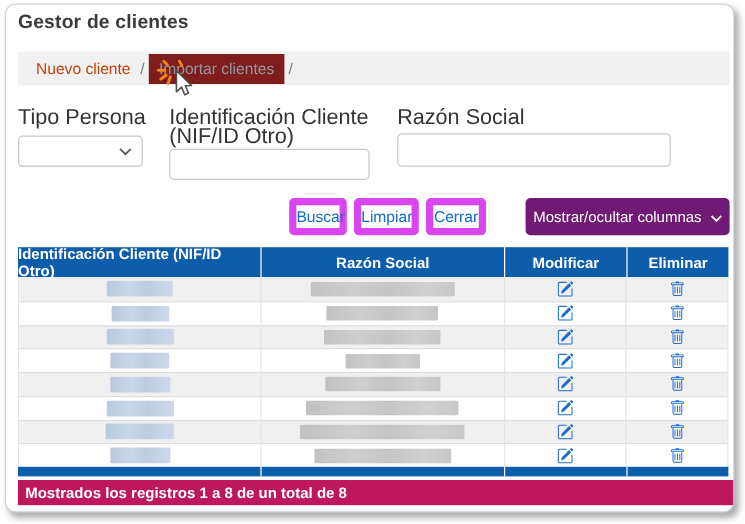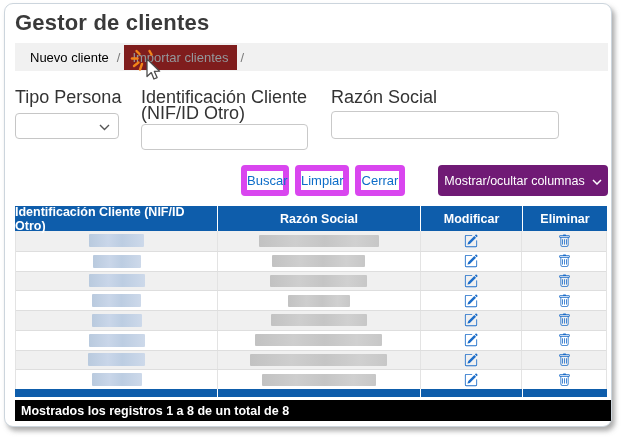--- a/index.html
+++ b/index.html
@@ -2,28 +2,28 @@
 <html><head>
 <meta charset="utf-8">
 <style>
   html,body{margin:0;padding:0;background:#fff;font-family:"Liberation Sans",sans-serif;}
   .stage{position:relative;width:621px;height:437px;background:#fff;overflow:hidden;}
   .card{position:absolute;left:4px;top:3px;width:606px;height:422px;background:#fff;
         border:1px solid #ccd5dd;border-radius:9px;
         box-shadow:3px 4px 5px rgba(105,105,105,.55);}
   .card *{box-sizing:border-box;}
 
-  .page-title{position:absolute;left:10px;top:6px;margin:0;font-size:22px;font-weight:600;
+  .page-title{position:absolute;left:10px;top:6px;margin:0;font-size:16px;font-weight:600;
               color:#3a3a3a;letter-spacing:.2px;}
 
   .breadcrumb{position:absolute;left:10px;top:39px;width:593px;height:28px;background:#f1f1f1;
               display:flex;align-items:center;padding-left:15px;font-size:13px;}
   .bc-sep{color:#7a7a7a;margin:0 8px;}
   .bc-link{color:#0d6dc8;text-decoration:none;cursor:pointer;}
-  .bc-visited{color:#000000;text-decoration:none;cursor:pointer;}
+  .bc-visited{color:#c2410c;text-decoration:none;cursor:pointer;}
   .bc-highlight{background:#7f1d1d;color:#94989c;text-decoration:none;cursor:pointer;
                 padding:5px 8px;margin:0 -4px;}
   .cursor-wrap{position:absolute;left:122px;top:44px;width:46px;height:38px;z-index:6;pointer-events:none;}
 
   .filters-label{position:absolute;font-size:18px;color:#333;line-height:16px;}
   .lbl-tipo{left:10px;top:85px;}
   .lbl-ident{left:136px;top:85px;width:180px;}
   .lbl-razon{left:326px;top:85px;}
 
   .select-box{position:absolute;left:10px;top:109px;width:104px;height:26px;background:#fff;
@@ -59,21 +59,21 @@
   .tcell{display:flex;align-items:center;justify-content:center;border-right:1px solid #e3e3e3;}
   .tcell:last-child{border-right:none;}
   .redact{display:inline-block;border-radius:1px;}
   .redact-id{height:13px;background:linear-gradient(90deg,#b9cade 0%,#c9d6e9 35%,#bccde2 60%,#cdd9ea 100%);}
   .redact-rs{height:12px;background:linear-gradient(90deg,#c2c2c2 0%,#cecece 30%,#c5c5c5 55%,#d0d0d0 80%,#c7c7c7 100%);}
   .icon-btn{background:none;border:none;padding:0;margin:0;cursor:pointer;line-height:0;}
   .tbar{display:flex;height:8px;background:#0e5dab;}
   .tbar span{border-right:1px solid #fff;height:100%;}
   .tbar span:last-child{border-right:none;}
 
-  .result-bar{position:absolute;left:10px;top:396px;width:596px;height:21px;background:#000000;
+  .result-bar{position:absolute;left:10px;top:396px;width:596px;height:21px;background:#be185d;
               display:flex;align-items:center;color:#fff;font-size:12.5px;font-weight:bold;
               padding-left:6px;}
 </style>
 </head>
 <body>
 
 <div class="stage">
   <div class="card">
 
     <h1 class="page-title">Gestor de clientes</h1>

